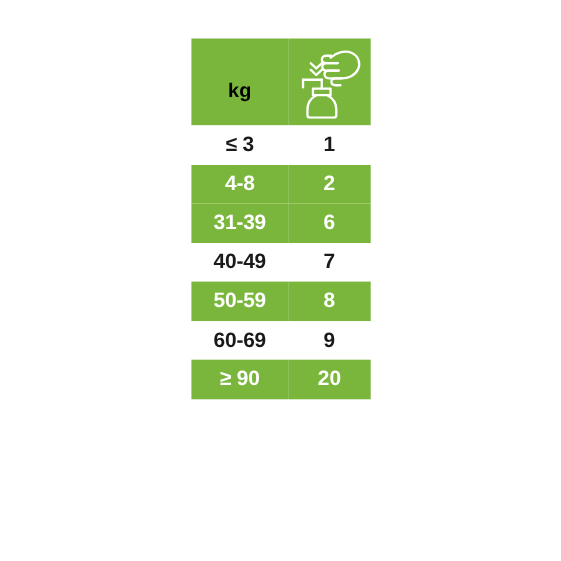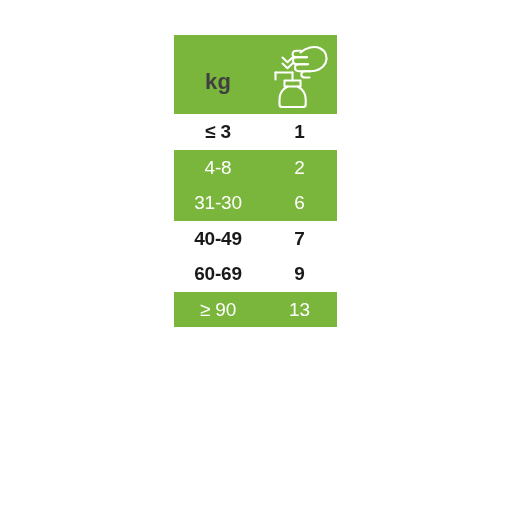--- a/index.html
+++ b/index.html
@@ -41,22 +41,22 @@
     text-align: center;
   }
   .header-cell.kg {
     width: 88px;
   }
   .header-cell.icon {
     width: 75px;
   }
   .kg-label {
     display: block;
-    color: #404040;
-    font-size: 22px;
+    color: #000000;
+    font-size: 18px;
     line-height: 1;
     letter-spacing: 0.2px;
     padding-top: 14px;
   }
   .pump-icon {
     display: block;
     margin: 0 auto;
     width: 60px;
     height: 66px;
   }
@@ -86,21 +86,21 @@
   }
   .cell.dose {
     width: 75px;
     font-weight: bold;
   }
   .data-row.plain .cell {
     color: #1a1a1a;
   }
   .data-row.alt .cell {
     color: #ffffff;
-    font-weight: normal;
+    font-weight: bold;
   }
 </style>
 </head>
 <body>
 
 <div class="canvas">
 
   <table class="dosing-table">
     <thead>
       <tr class="table-header">
@@ -133,31 +133,35 @@
     <tbody id="table-body">
         <tr class="data-row plain">
           <td class="cell weight">≤ 3</td>
           <td class="cell dose">1</td>
         </tr>
         <tr class="data-row alt">
           <td class="cell weight">4-8</td>
           <td class="cell dose">2</td>
         </tr>
         <tr class="data-row alt">
-          <td class="cell weight">31-30</td>
+          <td class="cell weight">31-39</td>
           <td class="cell dose">6</td>
         </tr>
         <tr class="data-row plain">
           <td class="cell weight">40-49</td>
           <td class="cell dose">7</td>
+        </tr>
+        <tr class="data-row alt">
+          <td class="cell weight">50-59</td>
+          <td class="cell dose">8</td>
         </tr>
         <tr class="data-row plain">
           <td class="cell weight">60-69</td>
           <td class="cell dose">9</td>
         </tr>
         <tr class="data-row alt">
           <td class="cell weight">≥ 90</td>
-          <td class="cell dose">13</td>
+          <td class="cell dose">20</td>
         </tr>
       </tbody>
   </table>
 
 </div>
 
 </body></html>

